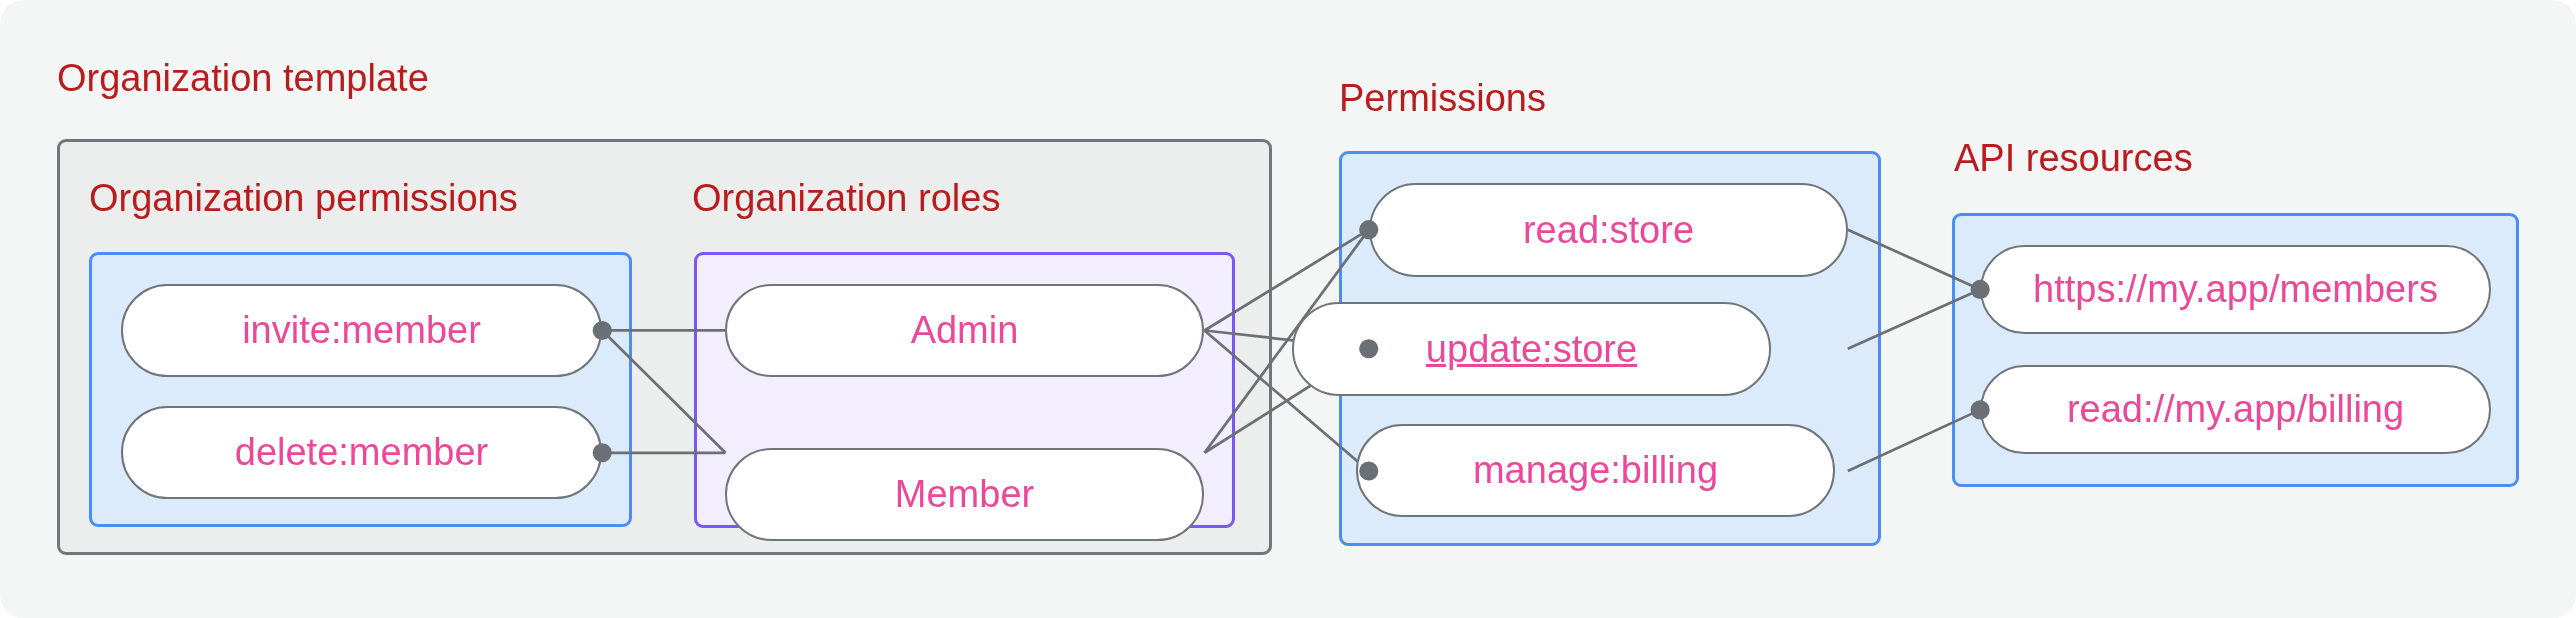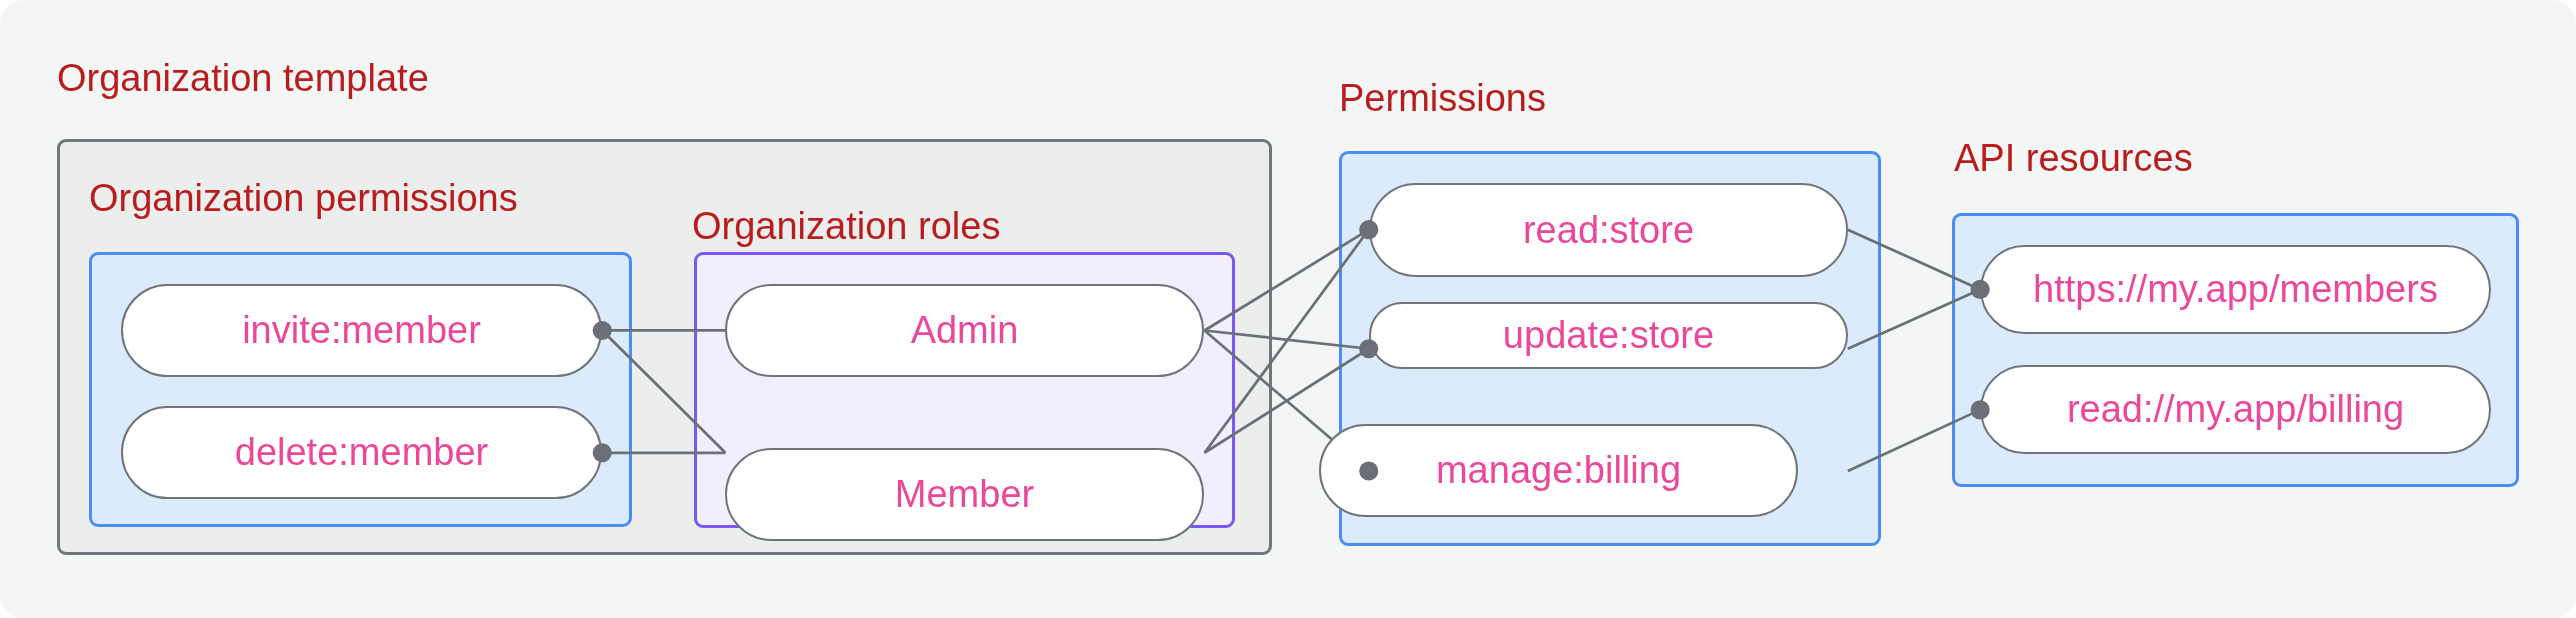--- a/index.html
+++ b/index.html
@@ -22,21 +22,21 @@
 <div class="canvas">
 
   <div class="group-box box-gray" style="left:57px;  top:139px; width:1215px; height:416px;"></div>
   <div class="group-box box-blue" style="left:89px;  top:252px; width:543px;  height:275px;"></div>
   <div class="group-box box-purple" style="left:694px; top:252px; width:541px;  height:276px;"></div>
   <div class="group-box box-blue" style="left:1339px;top:151px; width:542px;  height:395px;"></div>
   <div class="group-box box-blue" style="left:1952px;top:213px; width:567px;  height:274px;"></div>
 
   <div class="section-label" style="left:57px;  top:57px;">Organization template</div>
   <div class="section-label" style="left:89px;  top:177px;">Organization permissions</div>
-  <div class="section-label" style="left:692px; top:177px;margin-top:28px;">Organization roles</div>
+  <div class="section-label" style="left:692px; top:177px;">Organization roles</div>
   <div class="section-label" style="left:1954px;top:137px;">API resources</div>
   <div class="section-label" style="left:1339px;top:77px;">Permissions</div>
 
   <svg id="edge-layer" width="2576" height="619" viewBox="0 0 2823 678">
       <line x1="660" y1="362" x2="795" y2="362" stroke="#6b7076" stroke-width="3"></line>
       <line x1="660" y1="362" x2="795" y2="496" stroke="#6b7076" stroke-width="3"></line>
       <line x1="660" y1="496" x2="795" y2="496" stroke="#6b7076" stroke-width="3"></line>
       <line x1="1320" y1="362" x2="1500" y2="251.5" stroke="#6b7076" stroke-width="3"></line>
       <line x1="1320" y1="362" x2="1500" y2="382" stroke="#6b7076" stroke-width="3"></line>
       <line x1="1320" y1="362" x2="1500" y2="516" stroke="#6b7076" stroke-width="3"></line>
@@ -45,22 +45,22 @@
       <line x1="2025" y1="251.5" x2="2170" y2="317" stroke="#6b7076" stroke-width="3"></line>
       <line x1="2025" y1="382" x2="2170" y2="317" stroke="#6b7076" stroke-width="3"></line>
       <line x1="2025" y1="516" x2="2170" y2="449" stroke="#6b7076" stroke-width="3"></line>
     </svg>
 
   <div class="pill" style="left: 121px; top: 284px; width: 481px; height: 93px;">invite:member</div>
   <div class="pill" style="left: 121px; top: 406px; width: 481px; height: 93px;">delete:member</div>
   <div class="pill" style="left: 725px; top: 284px; width: 479px; height: 93px;">Admin</div>
   <div class="pill" style="left: 725px; top: 406px; width: 479px; height: 93px; margin-top: 42px;">Member</div>
   <div class="pill" style="left: 1369px; top: 183px; width: 479px; height: 94px;">read:store</div>
-  <div class="pill" style="left: 1369px; top: 302px; width: 479px; height: 67px;">update:store</div>
-  <div class="pill" style="left: 1319px; top: 424px; width: 479px; height: 93px;">manage:billing</div>
+  <div class="pill" style="left: 1292px; top: 302px; width: 479px; height: 94px; text-decoration: underline;">update:store</div>
+  <div class="pill" style="left: 1356px; top: 424px; width: 479px; height: 93px;">manage:billing</div>
   <div class="pill" style="left: 1980px; top: 245px; width: 511px; height: 89px;">https://my.app/members</div>
   <div class="pill" style="left: 1980px; top: 365px; width: 511px; height: 89px;">read://my.app/billing</div>
 
   <svg id="dot-layer" width="2576" height="619" viewBox="0 0 2823 678">
       <circle cx="660" cy="362" r="10.5" fill="#6b7076"></circle>
       <circle cx="660" cy="496" r="10.5" fill="#6b7076"></circle>
       <circle cx="1500" cy="251.5" r="10.5" fill="#6b7076"></circle>
       <circle cx="1500" cy="382" r="10.5" fill="#6b7076"></circle>
       <circle cx="1500" cy="516" r="10.5" fill="#6b7076"></circle>
       <circle cx="2170" cy="317" r="10.5" fill="#6b7076"></circle>

